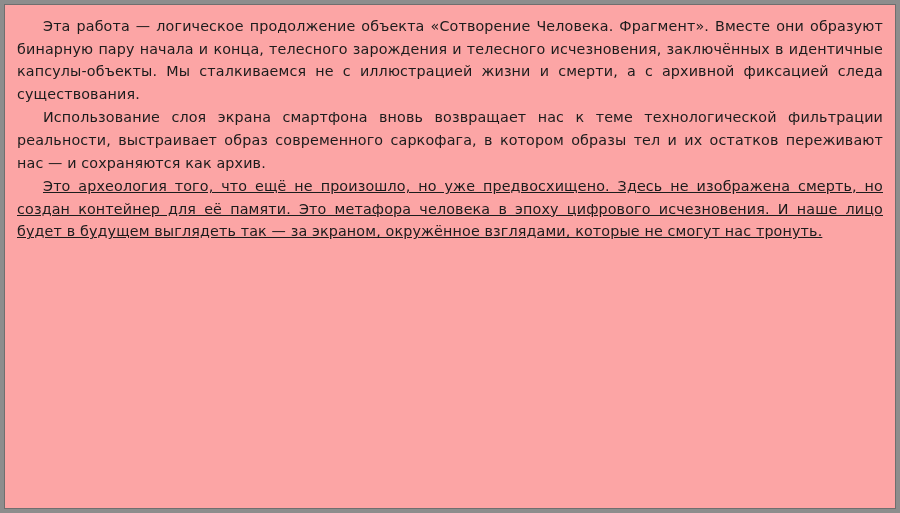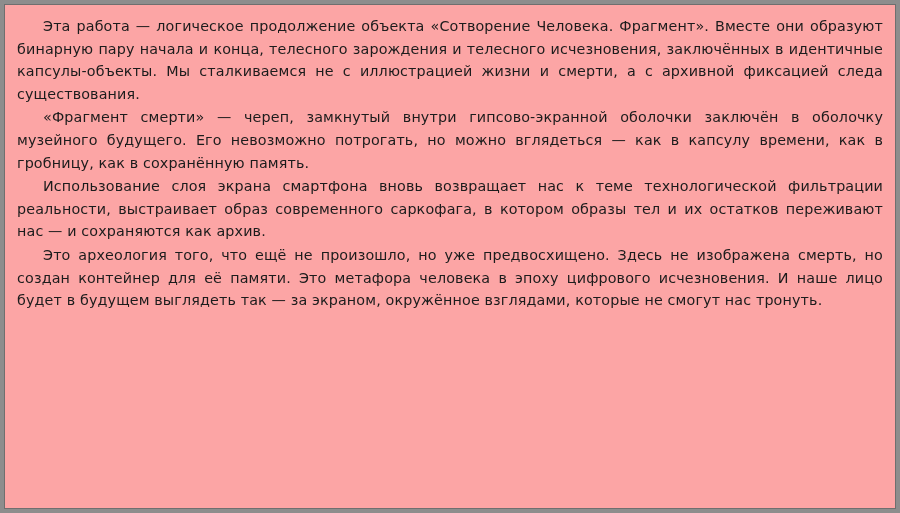--- a/index.html
+++ b/index.html
@@ -31,25 +31,25 @@
     text-align: justify;
     text-justify: inter-word;
     font-size: 14.3px;
     line-height: 22.6px;
     color: #1c1c1c;
     text-indent: 26px;
     letter-spacing: 0.01em;
   }
   p.last {
     margin-bottom: 0;
+    text-decoration: underline;
   }
 </style>
 </head>
 <body>
 
 <div id="page">
   <div id="text-body">
     <p>Эта работа  — логическое продолжение объекта «Сотворение Человека. Фрагмент». Вместе они образуют бинарную пару начала и конца, телесного зарождения и телесного исчезновения, заключённых в идентичные капсулы-объекты. Мы сталкиваемся не с иллюстрацией жизни и смерти, а с архивной фиксацией следа существования.</p>
-    <p>«Фрагмент смерти» — череп, замкнутый внутри гипсово-экранной оболочки заключён в оболочку музейного будущего. Его невозможно потрогать, но можно вглядеться — как в капсулу времени, как в гробницу, как в сохранённую память.</p>
     <p>Использование слоя экрана смартфона вновь возвращает нас к теме технологической фильтрации реальности, выстраивает образ современного саркофага, в котором образы тел и их остатков переживают нас — и сохраняются как архив.</p>
     <p class="last">Это археология того, что ещё не произошло, но уже предвосхищено. Здесь не изображена смерть, но создан контейнер для её памяти. Это метафора человека в эпоху цифрового исчезновения. И наше лицо будет в будущем выглядеть так — за экраном, окружённое взглядами, которые не смогут нас тронуть.</p>
   </div>
 </div>
 
 </body></html>

